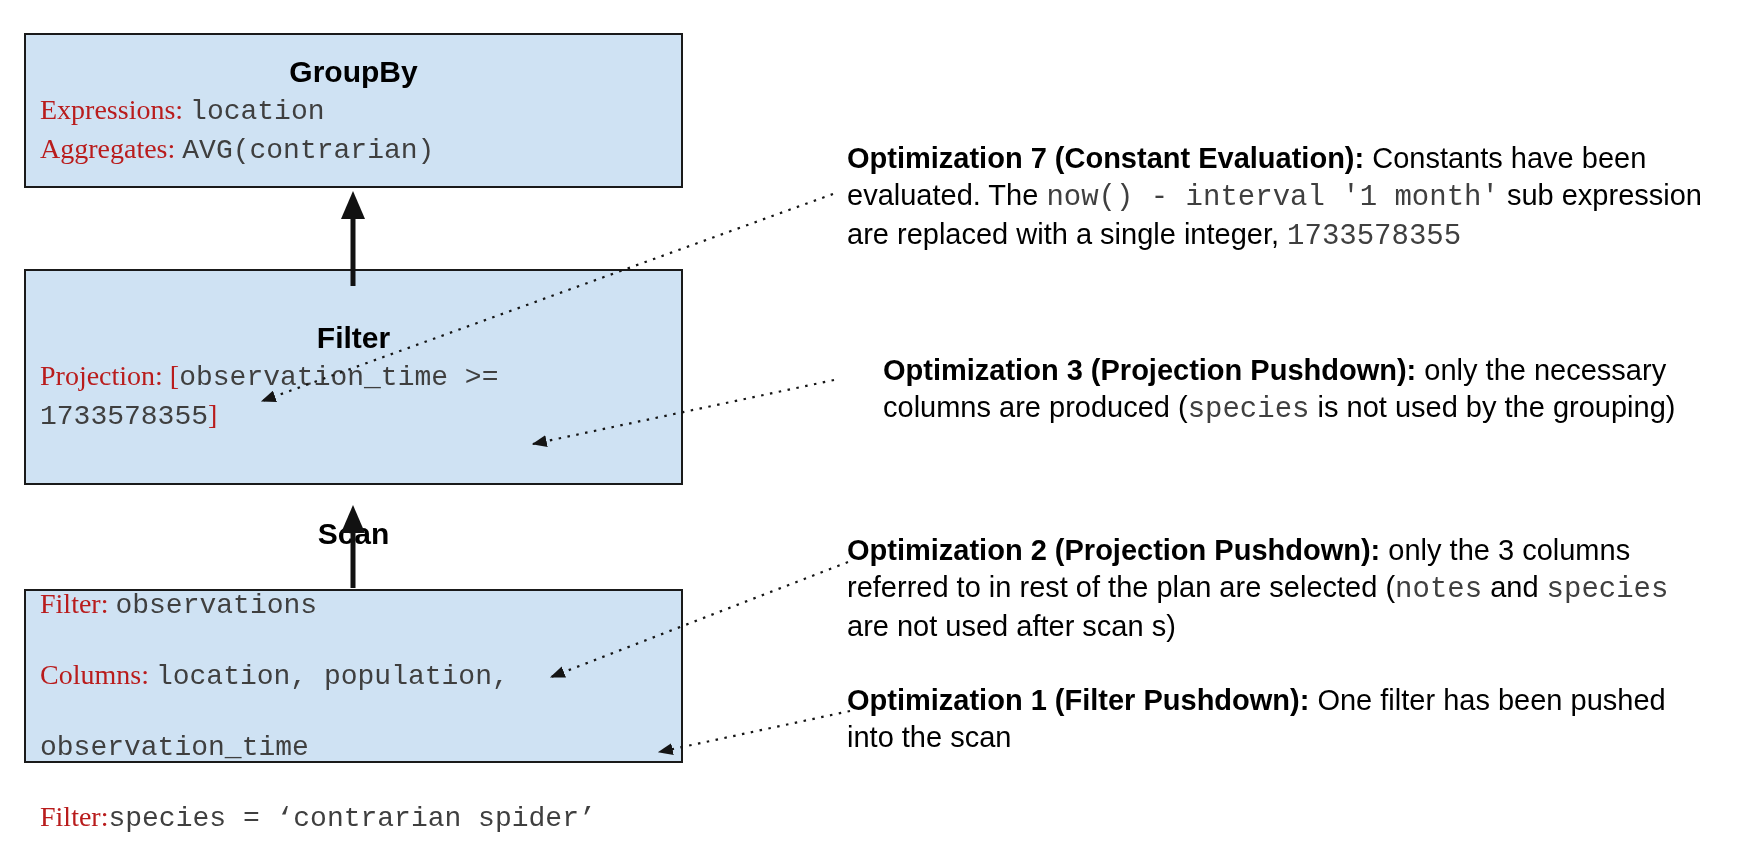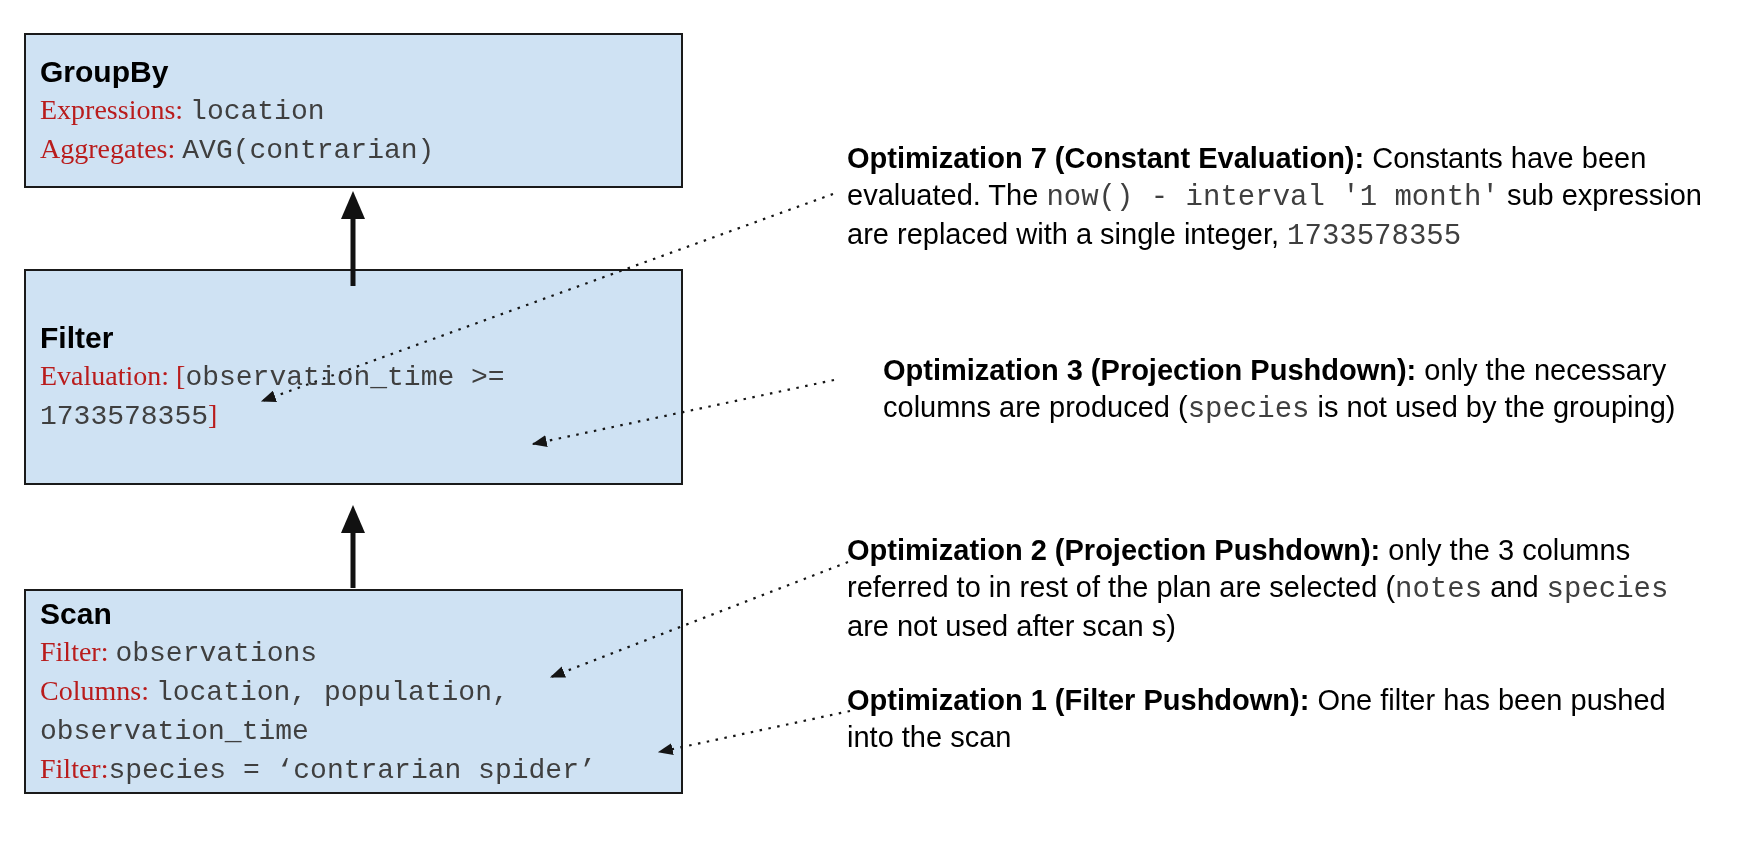--- a/index.html
+++ b/index.html
@@ -5,24 +5,24 @@
   html,body{margin:0;padding:0;background:#ffffff;}
   body{width:1739px;height:841px;position:relative;overflow:hidden;
        font-family:"Liberation Sans",sans-serif;color:#000;}
   .canvas{position:absolute;inset:0;}
   svg.overlay{position:absolute;left:0;top:0;width:1739px;height:841px;pointer-events:none;}
 
   .node{position:absolute;left:24px;width:659px;box-sizing:border-box;
         background:var(--node-fill,#cfe2f3);border:2px solid var(--node-border,#1a1a1a);
         display:flex;flex-direction:column;justify-content:center;
         padding:8px 14px;font-size:28px;line-height:37px;}
-  .node-title{font-weight:bold;font-size:30px;line-height:38px;}
+  .node-title{font-weight:bold;font-size:30px;line-height:38px;text-align:center;}
   #node-groupby{top:33px;height:155px;}
   #node-filter{top:269px;height:216px;}
-  #node-scan{top:589px;height:205px;}
+  #node-scan{top:589px;height:174px;gap:32px;}
 
   .code{font-family:"Liberation Mono",monospace;color:var(--code-color,#3f3f3f);}
   .lbl{color:#b91c1c;font-family:Liberation Serif, serif;}
 
   .note{position:absolute;left:847px;width:862px;font-size:29px;line-height:37px;}
   .note .b{font-weight:bold;}
   #note-opt4{top:140px;}
   #note-opt3{top:352px;margin-left:36px;}
   #note-opt2{top:532px;}
   #note-opt1{top:682px;}
@@ -33,21 +33,21 @@
 <div class="canvas">
 
   <div class="node" id="node-groupby">
     <div class="node-title">GroupBy</div>
     <div class="node-line"><span class="lbl">Expressions: </span><span class="code">location</span></div>
     <div class="node-line"><span class="lbl">Aggregates: </span><span class="code">AVG(contrarian)</span></div>
   </div>
 
   <div class="node" id="node-filter">
     <div class="node-title">Filter</div>
-    <div class="node-line"><span class="lbl">Evaluation: [</span><span class="code">observation_time &gt;=</span></div>
+    <div class="node-line"><span class="lbl">Projection: [</span><span class="code">observation_time &gt;=</span></div>
     <div class="node-line"><span class="code">1733578355</span><span class="lbl">]</span></div>
   </div>
 
   <div class="node" id="node-scan">
     <div class="node-title">Scan</div>
     <div class="node-line"><span class="lbl">Filter: </span><span class="code">observations</span></div>
     <div class="node-line"><span class="lbl">Columns: </span><span class="code">location, population,</span></div>
     <div class="node-line"><span class="code">observation_time</span></div>
     <div class="node-line"><span class="lbl">Filter:</span><span class="code">species = ‘contrarian spider’</span></div>
   </div>

